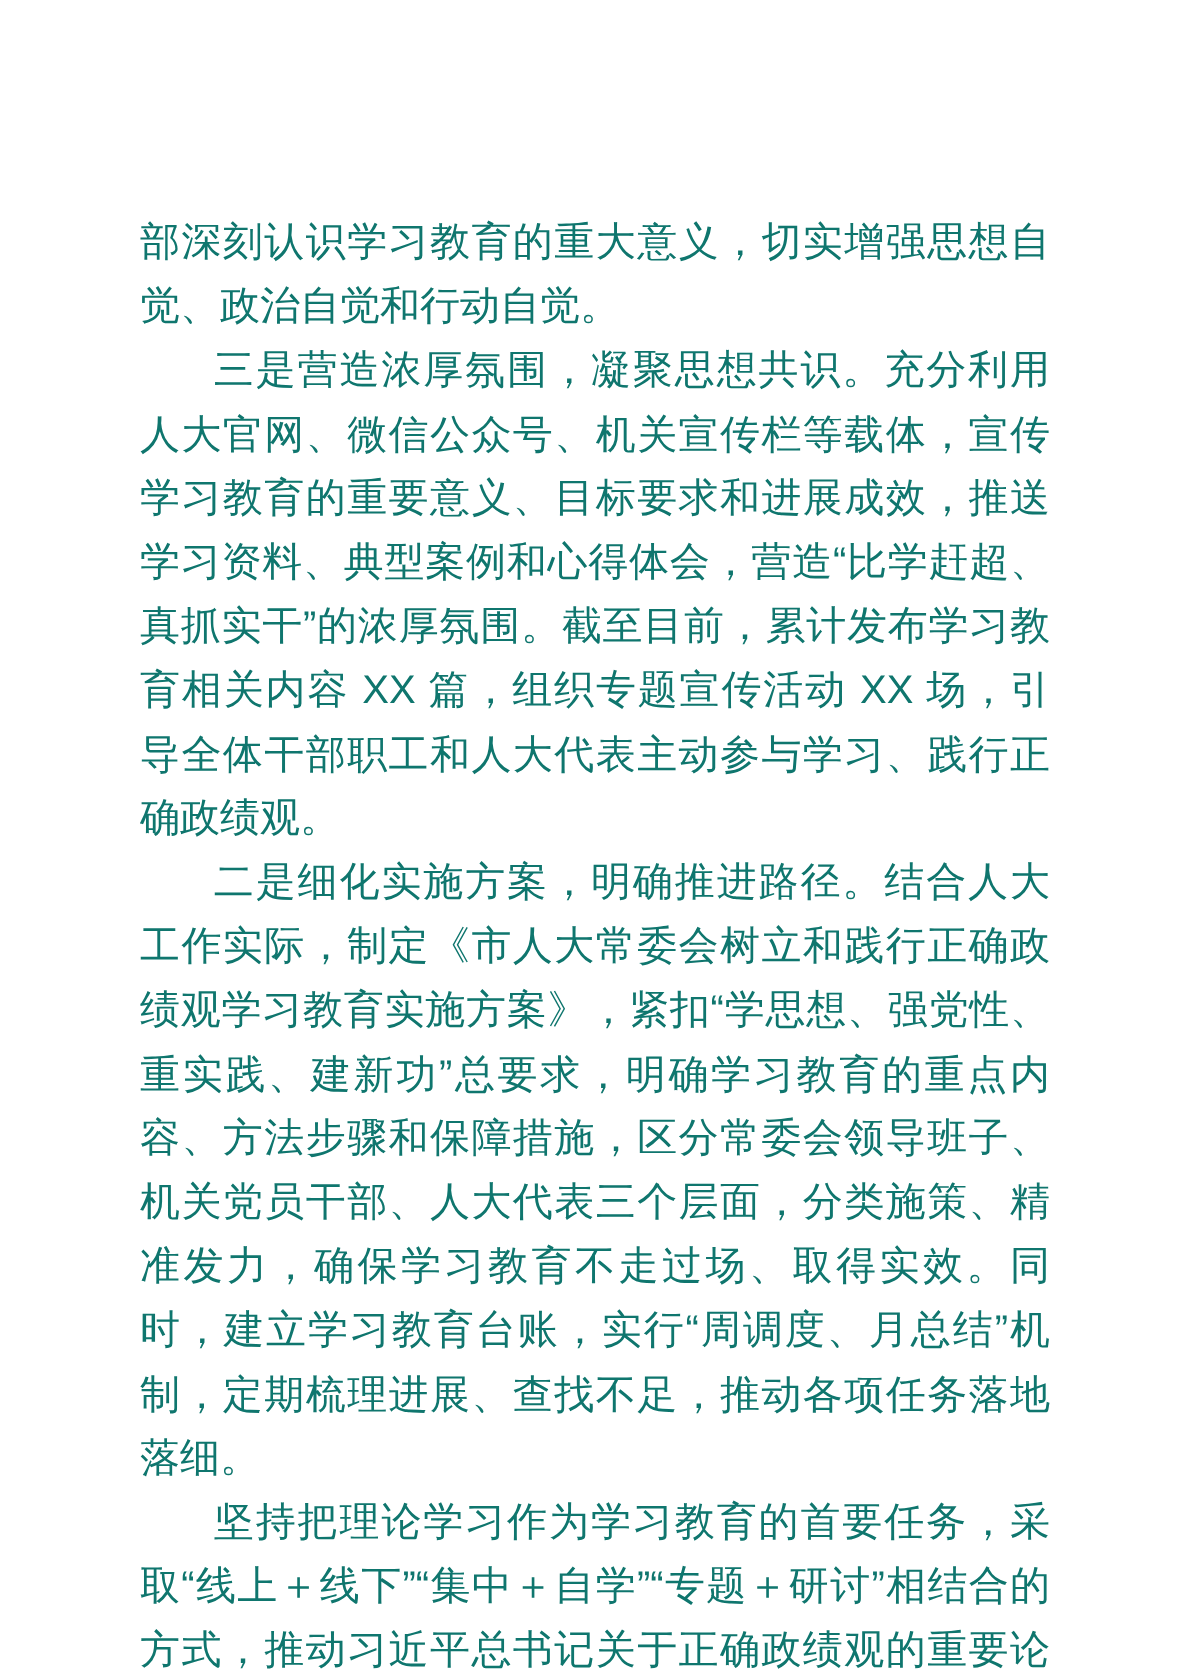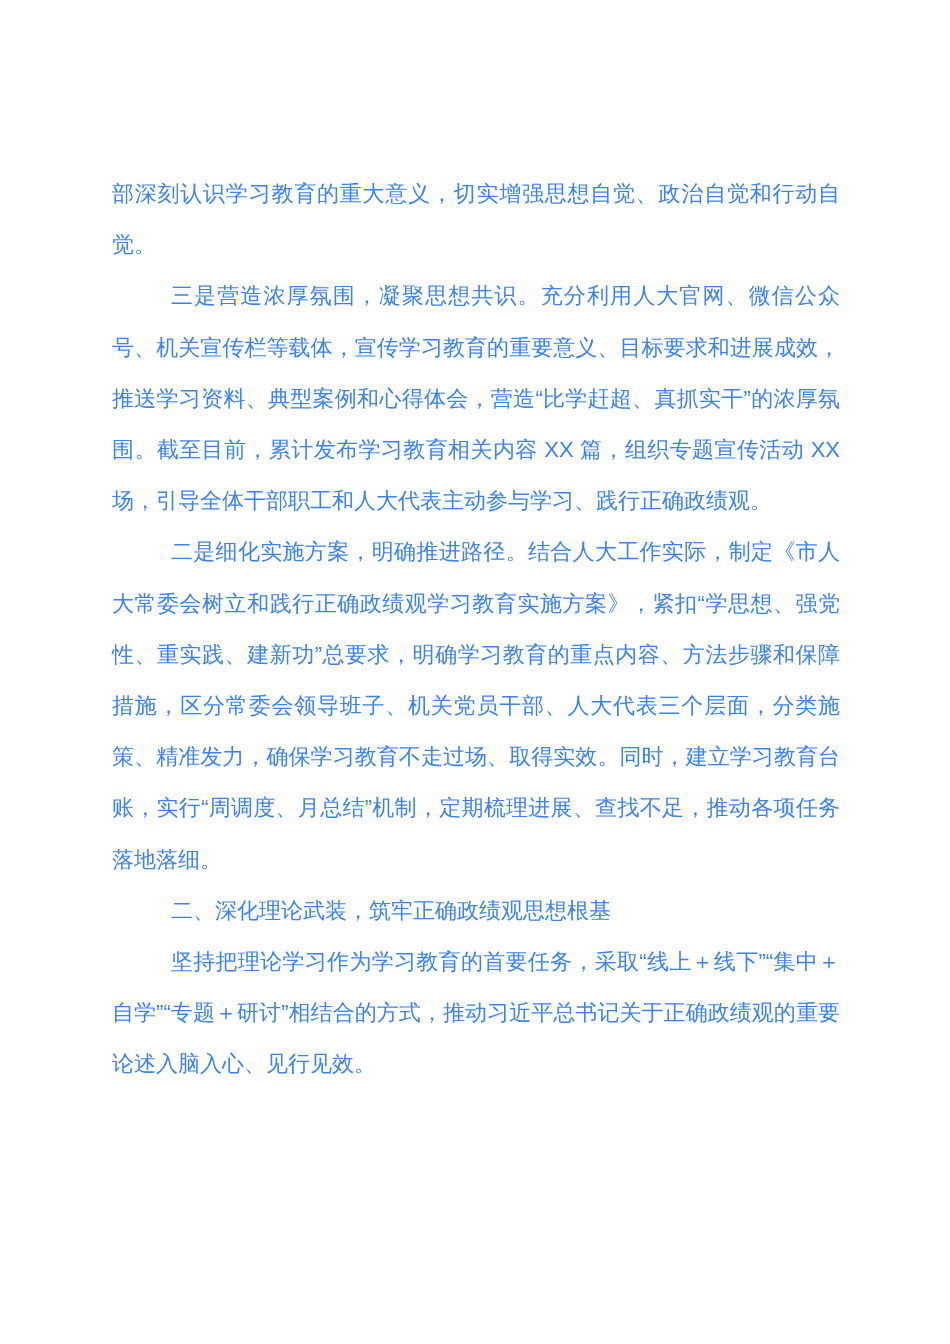--- a/index.html
+++ b/index.html
@@ -24,26 +24,26 @@
   }
   .text-body {
     position: absolute;
     left: 112px;
     top: 168px;
     width: 728px;
   }
   .para {
     margin: 0;
     padding: 0;
-    font-size: 22px;
+    font-size: 32px;
     line-height: 51.2px;
     text-align: justify;
     text-justify: inter-ideograph;
     letter-spacing: 0px;
-    color: #3b82f6;
+    color: #0f766e;
     font-weight: 400;
     word-break: break-all;
     text-indent: 0;
   }
   .para.indent {
     text-indent: 59px;
   }
   .para.heading {
     text-indent: 59px;
     text-align: left;
@@ -54,18 +54,17 @@
 
 <div class="page">
   <div class="text-body">
 
     <p class="para">部深刻认识学习教育的重大意义，切实增强思想自觉、政治自觉和行动自觉。</p>
 
     <p class="para indent">三是营造浓厚氛围，凝聚思想共识。充分利用人大官网、微信公众号、机关宣传栏等载体，宣传学习教育的重要意义、目标要求和进展成效，推送学习资料、典型案例和心得体会，营造“比学赶超、真抓实干”的浓厚氛围。截至目前，累计发布学习教育相关内容 XX 篇，组织专题宣传活动 XX 场，引导全体干部职工和人大代表主动参与学习、践行正确政绩观。</p>
 
     <p class="para indent">二是细化实施方案，明确推进路径。结合人大工作实际，制定《市人大常委会树立和践行正确政绩观学习教育实施方案》，紧扣“学思想、强党性、重实践、建新功”总要求，明确学习教育的重点内容、方法步骤和保障措施，区分常委会领导班子、机关党员干部、人大代表三个层面，分类施策、精准发力，确保学习教育不走过场、取得实效。同时，建立学习教育台账，实行“周调度、月总结”机制，定期梳理进展、查找不足，推动各项任务落地落细。</p>
 
-    <p class="para heading">二、深化理论武装，筑牢正确政绩观思想根基</p>
 
     <p class="para indent">坚持把理论学习作为学习教育的首要任务，采取“线上＋线下”“集中＋自学”“专题＋研讨”相结合的方式，推动习近平总书记关于正确政绩观的重要论述入脑入心、见行见效。</p>
 
   </div>
 </div>
 
 </body></html>

